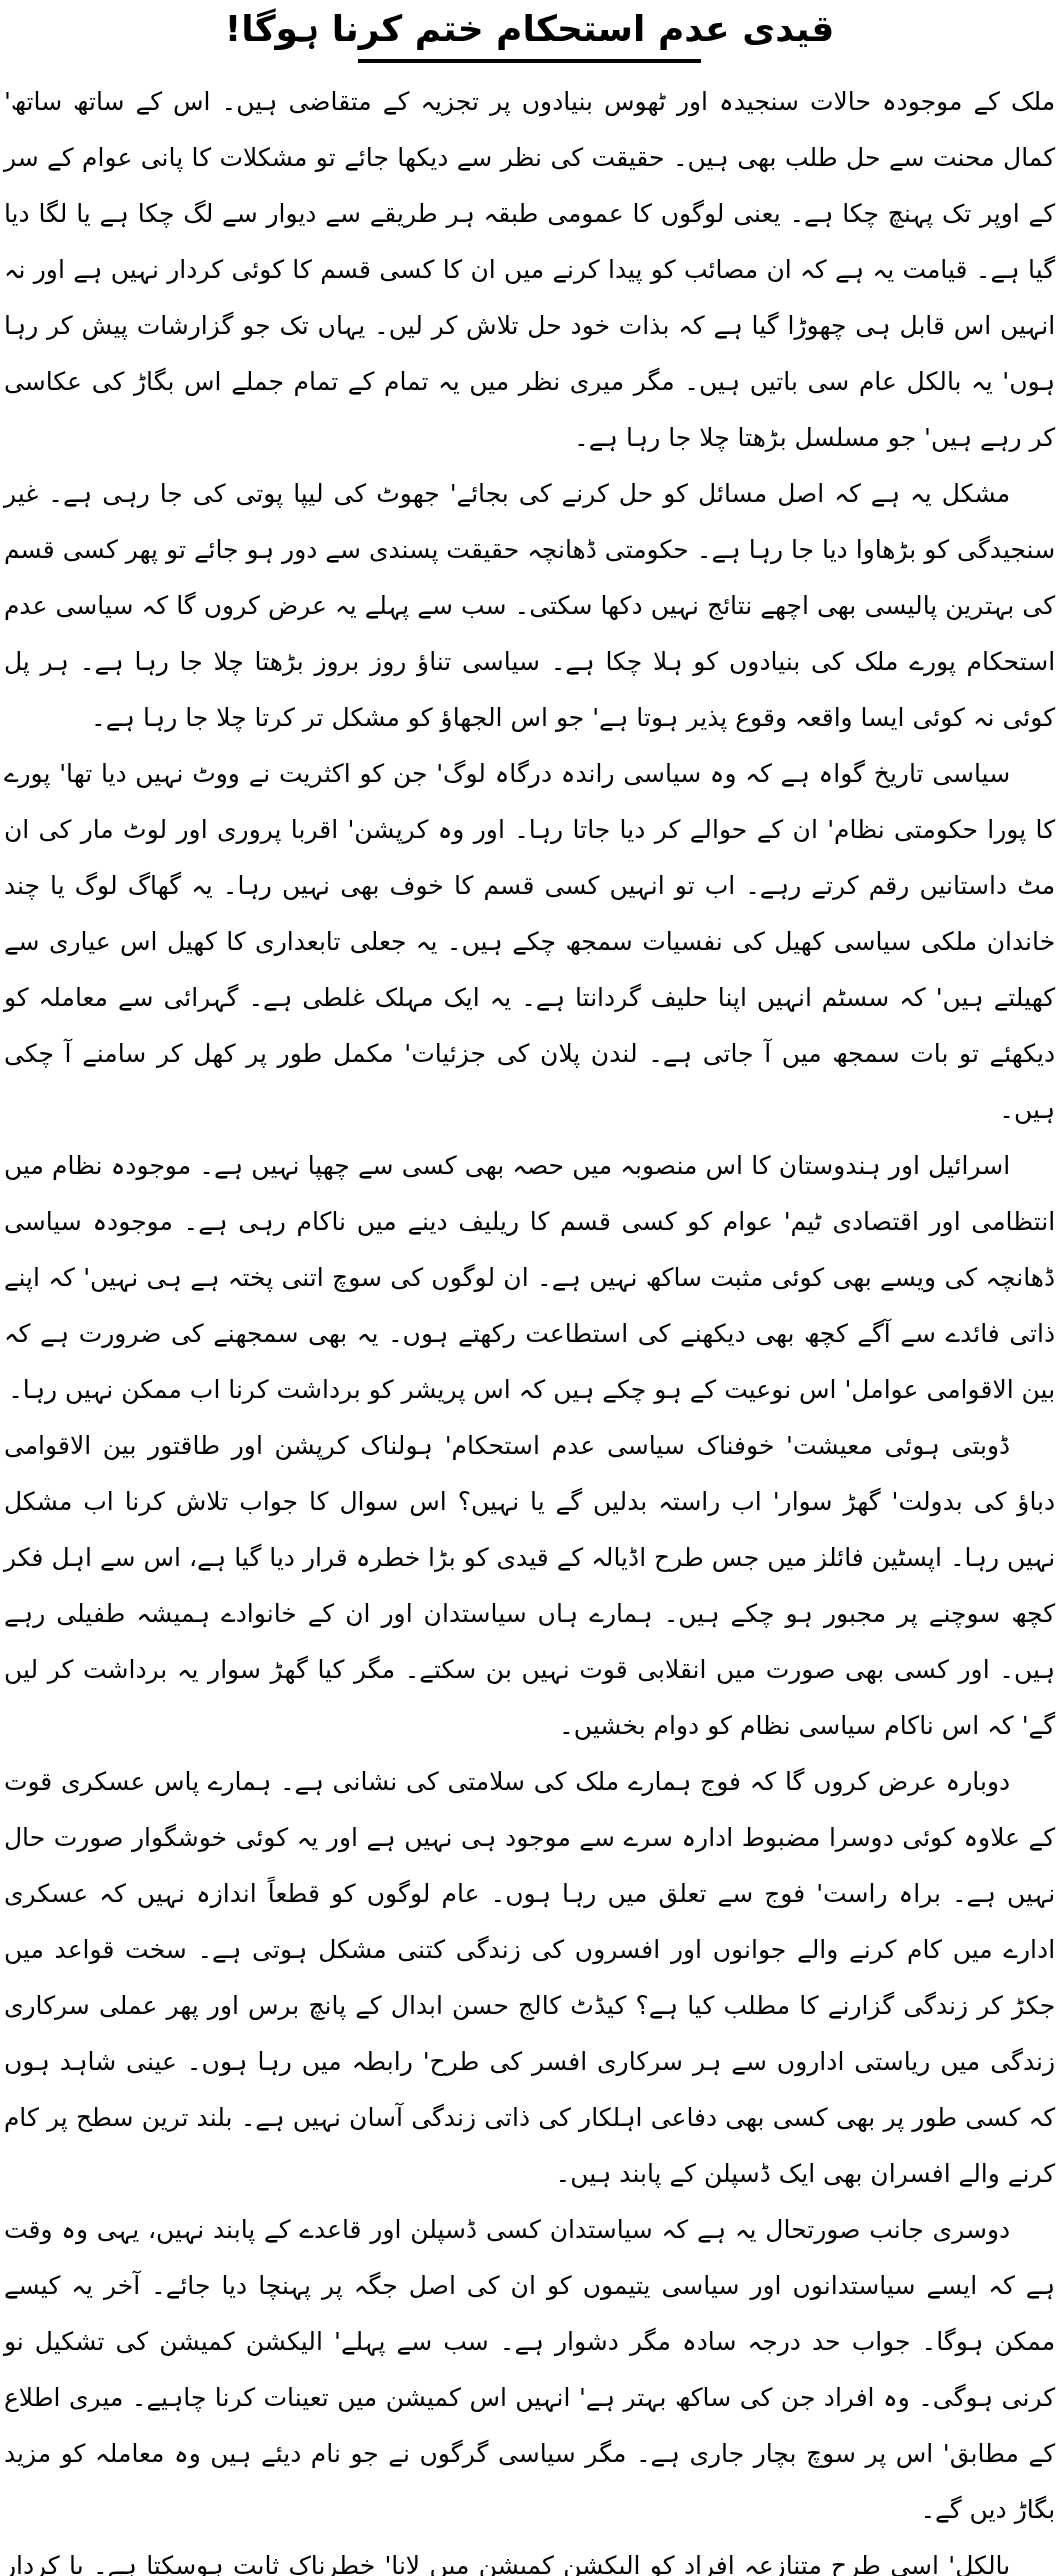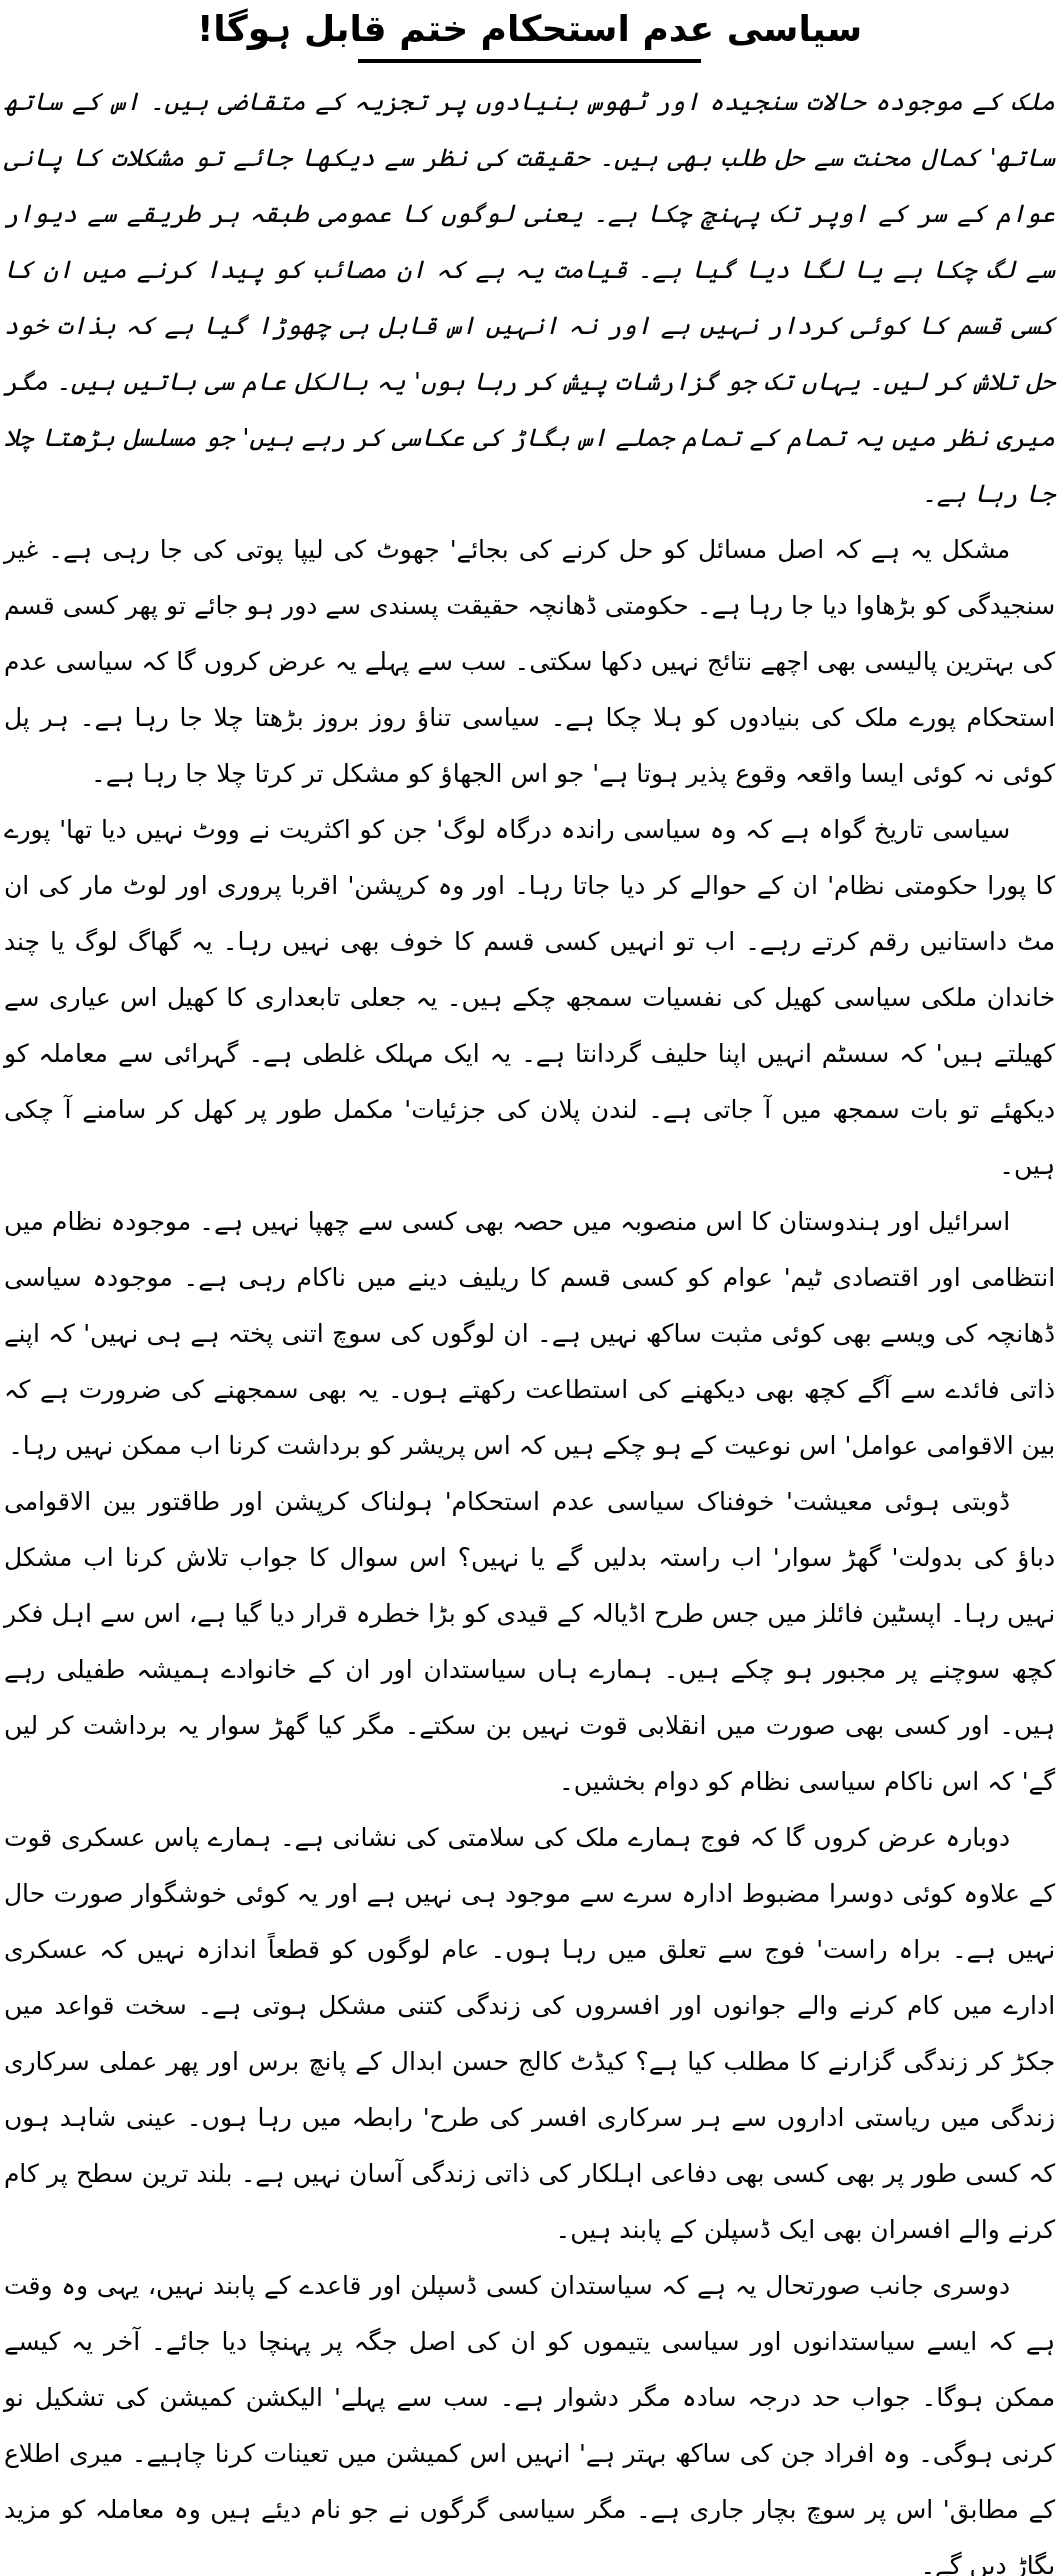--- a/index.html
+++ b/index.html
@@ -46,29 +46,28 @@
     line-height: 56px;
     color: #000;
   }
   .article-body p {
     margin: 0;
     padding: 0;
     text-indent: 45px;
   }
   .article-body p.first-paragraph {
     text-indent: 0;
-    font-style: italic;
   }
 </style>
 </head>
 <body>
 
 <div class="page">
   <header class="masthead">
-    <h1 class="article-title">سیاسی عدم استحکام ختم قابل ہوگا!</h1>
+    <h1 class="article-title">قیدی عدم استحکام ختم کرنا ہوگا!</h1>
     <div class="title-underline"></div>
   </header>
 
   <div class="article-body" id="article-body">
       <p class="first-paragraph">ملک کے موجودہ حالات سنجیدہ اور ٹھوس بنیادوں پر تجزیہ کے متقاضی ہیں۔ اس کے ساتھ ساتھ' کمال محنت سے حل طلب بھی ہیں۔ حقیقت کی نظر سے دیکھا جائے تو مشکلات کا پانی عوام کے سر کے اوپر تک پہنچ چکا ہے۔ یعنی لوگوں کا عمومی طبقہ ہر طریقے سے دیوار سے لگ چکا ہے یا لگا دیا گیا ہے۔ قیامت یہ ہے کہ ان مصائب کو پیدا کرنے میں ان کا کسی قسم کا کوئی کردار نہیں ہے اور نہ انہیں اس قابل ہی چھوڑا گیا ہے کہ بذات خود حل تلاش کر لیں۔ یہاں تک جو گزارشات پیش کر رہا ہوں' یہ بالکل عام سی باتیں ہیں۔ مگر میری نظر میں یہ تمام کے تمام جملے اس بگاڑ کی عکاسی کر رہے ہیں' جو مسلسل بڑھتا چلا جا رہا ہے۔</p>
       <p>مشکل یہ ہے کہ اصل مسائل کو حل کرنے کی بجائے' جھوٹ کی لیپا پوتی کی جا رہی ہے۔ غیر سنجیدگی کو بڑھاوا دیا جا رہا ہے۔ حکومتی ڈھانچہ حقیقت پسندی سے دور ہو جائے تو پھر کسی قسم کی بہترین پالیسی بھی اچھے نتائج نہیں دکھا سکتی۔ سب سے پہلے یہ عرض کروں گا کہ سیاسی عدم استحکام پورے ملک کی بنیادوں کو ہلا چکا ہے۔ سیاسی تناؤ روز بروز بڑھتا چلا جا رہا ہے۔ ہر پل کوئی نہ کوئی ایسا واقعہ وقوع پذیر ہوتا ہے' جو اس الجھاؤ کو مشکل تر کرتا چلا جا رہا ہے۔</p>
       <p>سیاسی تاریخ گواہ ہے کہ وہ سیاسی راندہ درگاہ لوگ' جن کو اکثریت نے ووٹ نہیں دیا تھا' پورے کا پورا حکومتی نظام' ان کے حوالے کر دیا جاتا رہا۔ اور وہ کرپشن' اقربا پروری اور لوٹ مار کی ان مٹ داستانیں رقم کرتے رہے۔ اب تو انہیں کسی قسم کا خوف بھی نہیں رہا۔ یہ گھاگ لوگ یا چند خاندان ملکی سیاسی کھیل کی نفسیات سمجھ چکے ہیں۔ یہ جعلی تابعداری کا کھیل اس عیاری سے کھیلتے ہیں' کہ سسٹم انہیں اپنا حلیف گردانتا ہے۔ یہ ایک مہلک غلطی ہے۔ گہرائی سے معاملہ کو دیکھئے تو بات سمجھ میں آ جاتی ہے۔ لندن پلان کی جزئیات' مکمل طور پر کھل کر سامنے آ چکی ہیں۔</p>
       <p>اسرائیل اور ہندوستان کا اس منصوبہ میں حصہ بھی کسی سے چھپا نہیں ہے۔ موجودہ نظام میں انتظامی اور اقتصادی ٹیم' عوام کو کسی قسم کا ریلیف دینے میں ناکام رہی ہے۔ موجودہ سیاسی ڈھانچہ کی ویسے بھی کوئی مثبت ساکھ نہیں ہے۔ ان لوگوں کی سوچ اتنی پختہ ہے ہی نہیں' کہ اپنے ذاتی فائدے سے آگے کچھ بھی دیکھنے کی استطاعت رکھتے ہوں۔ یہ بھی سمجھنے کی ضرورت ہے کہ بین الاقوامی عوامل' اس نوعیت کے ہو چکے ہیں کہ اس پریشر کو برداشت کرنا اب ممکن نہیں رہا۔</p>
       <p>ڈوبتی ہوئی معیشت' خوفناک سیاسی عدم استحکام' ہولناک کرپشن اور طاقتور بین الاقوامی دباؤ کی بدولت' گھڑ سوار' اب راستہ بدلیں گے یا نہیں؟ اس سوال کا جواب تلاش کرنا اب مشکل نہیں رہا۔ اپسٹین فائلز میں جس طرح اڈیالہ کے قیدی کو بڑا خطرہ قرار دیا گیا ہے، اس سے اہل فکر کچھ سوچنے پر مجبور ہو چکے ہیں۔ ہمارے ہاں سیاستدان اور ان کے خانوادے ہمیشہ طفیلی رہے ہیں۔ اور کسی بھی صورت میں انقلابی قوت نہیں بن سکتے۔ مگر کیا گھڑ سوار یہ برداشت کر لیں گے' کہ اس ناکام سیاسی نظام کو دوام بخشیں۔</p>
       <p>دوبارہ عرض کروں گا کہ فوج ہمارے ملک کی سلامتی کی نشانی ہے۔ ہمارے پاس عسکری قوت کے علاوہ کوئی دوسرا مضبوط ادارہ سرے سے موجود ہی نہیں ہے اور یہ کوئی خوشگوار صورت حال نہیں ہے۔ براہ راست' فوج سے تعلق میں رہا ہوں۔ عام لوگوں کو قطعاً اندازہ نہیں کہ عسکری ادارے میں کام کرنے والے جوانوں اور افسروں کی زندگی کتنی مشکل ہوتی ہے۔ سخت قواعد میں جکڑ کر زندگی گزارنے کا مطلب کیا ہے؟ کیڈٹ کالج حسن ابدال کے پانچ برس اور پھر عملی سرکاری زندگی میں ریاستی اداروں سے ہر سرکاری افسر کی طرح' رابطہ میں رہا ہوں۔ عینی شاہد ہوں کہ کسی طور پر بھی کسی بھی دفاعی اہلکار کی ذاتی زندگی آسان نہیں ہے۔ بلند ترین سطح پر کام کرنے والے افسران بھی ایک ڈسپلن کے پابند ہیں۔</p>

